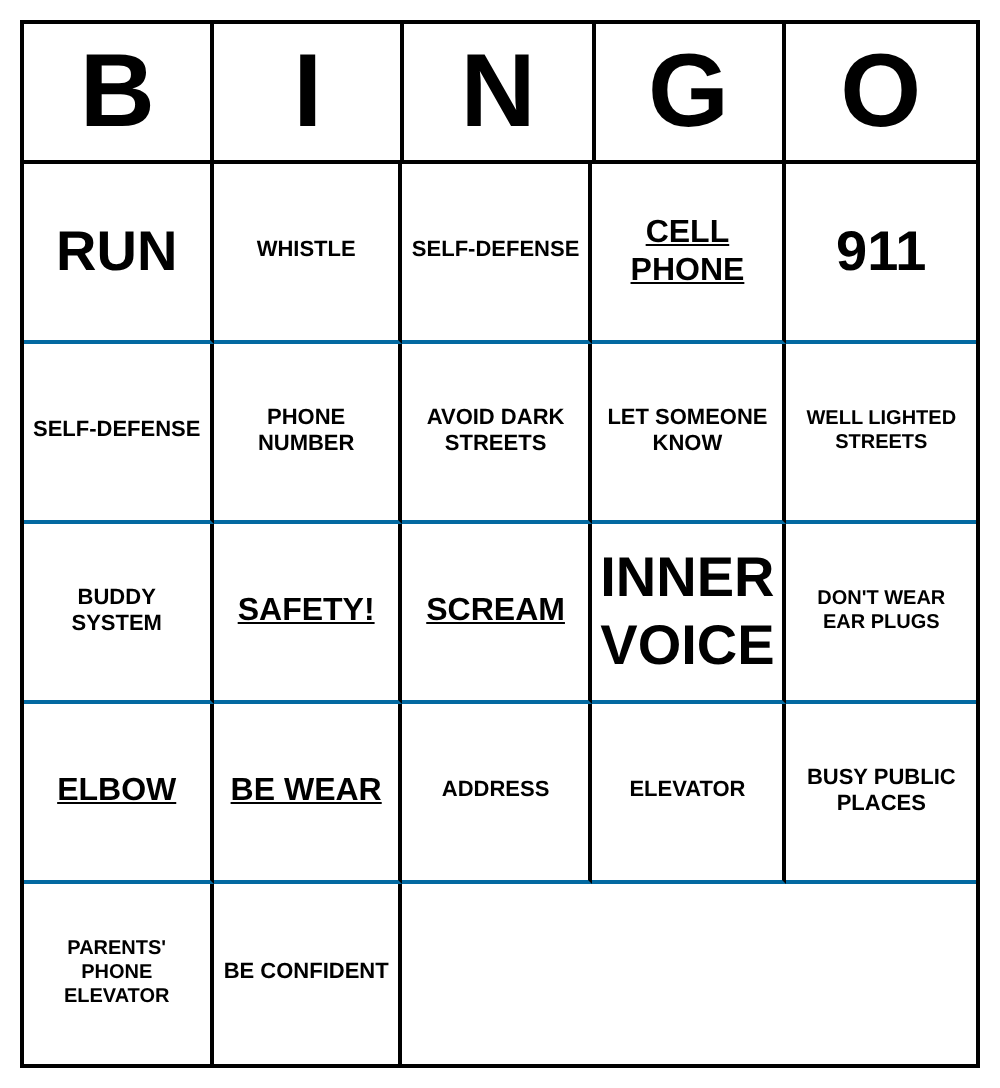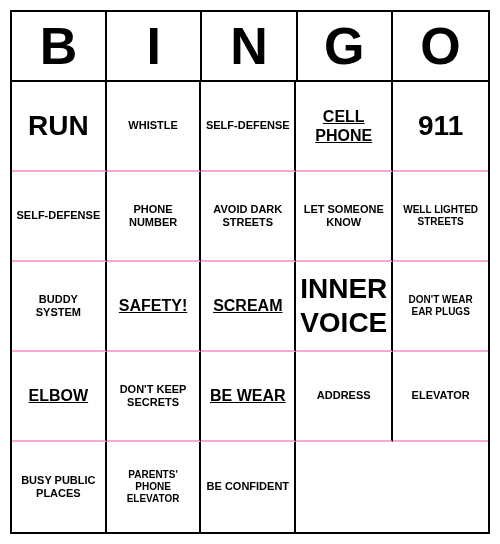--- a/index.html
+++ b/index.html
@@ -32,21 +32,21 @@
     .bingo-letter:last-child {
       border-right: none;
     }
     .bingo-grid {
       display: grid;
       grid-template-columns: repeat(5, 1fr);
       grid-template-rows: repeat(5, 90px);
     }
     .bingo-cell {
       border-right: 2px solid #000;
-      border-bottom: 2px solid #f9a8d4;
+      border-bottom: 2px solid #0369a1;
       display: flex;
       align-items: center;
       justify-content: center;
       text-align: center;
       padding: 4px;
       font-weight: bold;
       line-height: 1.2;
     }
     .bingo-cell:nth-child(5n) {
       border-right: none;
@@ -89,21 +89,20 @@
       <div class="bingo-cell small-text">PHONE NUMBER</div>
       <div class="bingo-cell small-text">AVOID DARK STREETS</div>
       <div class="bingo-cell small-text">LET SOMEONE KNOW</div>
       <div class="bingo-cell xsmall-text">WELL LIGHTED STREETS</div>
       <div class="bingo-cell small-text">BUDDY SYSTEM</div>
       <div class="bingo-cell medium-text">SAFETY!</div>
       <div class="bingo-cell medium-text">SCREAM</div>
       <div class="bingo-cell large-text">INNER VOICE</div>
       <div class="bingo-cell xsmall-text">DON'T WEAR EAR PLUGS</div>
       <div class="bingo-cell medium-text">ELBOW</div>
-      <div class="bingo-cell small-text">DON'T KEEP SECRETS</div>
       <div class="bingo-cell medium-text">BE WEAR</div>
       <div class="bingo-cell small-text">ADDRESS</div>
       <div class="bingo-cell small-text">ELEVATOR</div>
       <div class="bingo-cell small-text">BUSY PUBLIC PLACES</div>
       <div class="bingo-cell xsmall-text">PARENTS' PHONE ELEVATOR</div>
       <div class="bingo-cell small-text">BE CONFIDENT</div>
     </div>
 </div>
 
 </body></html>

